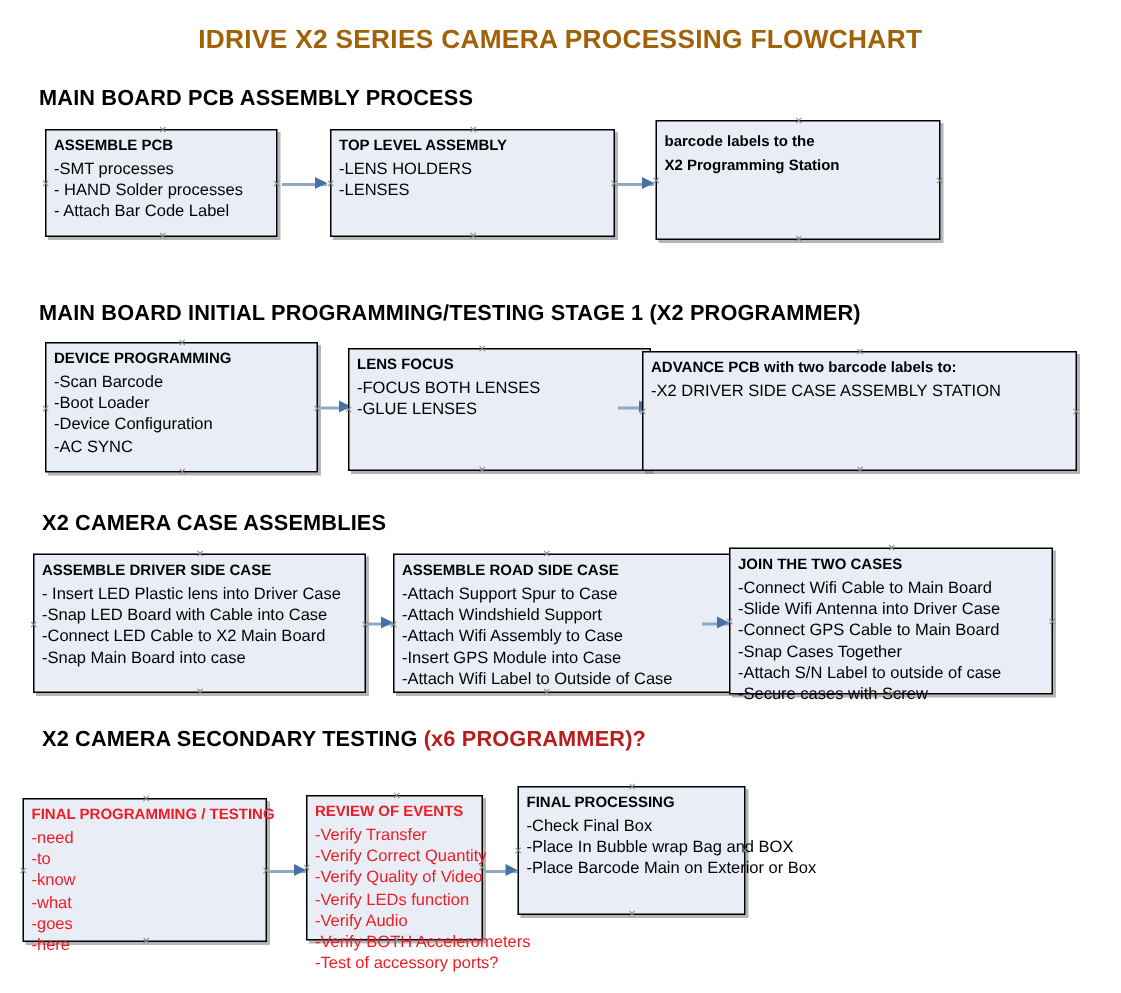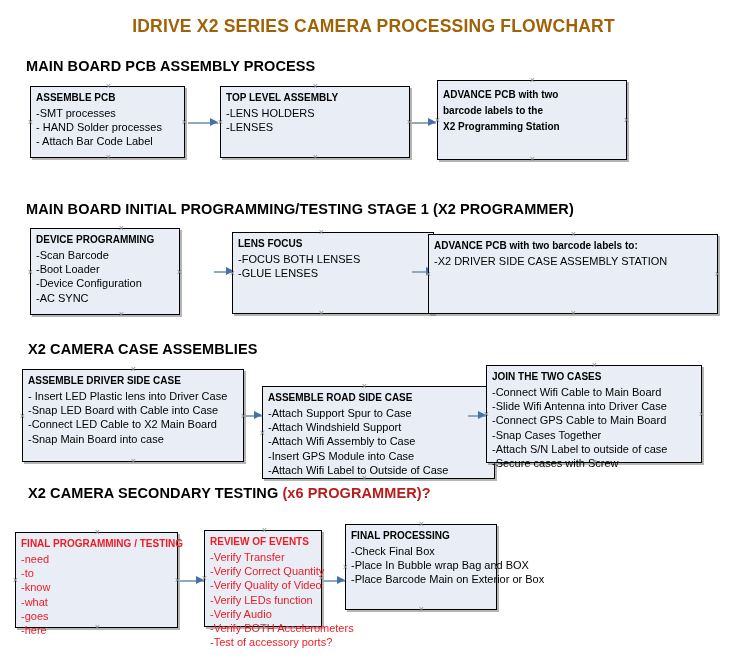--- a/index.html
+++ b/index.html
@@ -97,35 +97,34 @@
     <span class="hx" style="right:-4px;top:32px;"></span>
   </div>
 
   <div class="arrow" style="left:412px;top:118px;width:24px;">
     <span class="shaft"></span>
       <span class="head"></span>
   </div>
 
   <div class="box" style="left:437px;top:80px;width:190px;height:80px;">
     <div class="box-inner" style="top:6px;">
-      <div class="bt">ADVANCE PCB with two</div>
       <div class="bt">barcode labels to the</div>
       <div class="bt"> X2 Programming Station</div>
     </div>
     <span class="hx" style="left:91px;top:-4px;"></span>
     <span class="hx" style="left:91px;bottom:-4px;"></span>
     <span class="hx" style="left:-4px;top:36px;"></span>
     <span class="hx" style="right:-4px;top:36px;"></span>
   </div>
 
   <div class="section" style="left:26px;top:201px;">
     <span>MAIN BOARD INITIAL PROGRAMMING/TESTING STAGE 1 (X2 PROGRAMMER)</span>
   </div>
 
-  <div class="box" style="left:30px;top:228px;width:150px;height:87px;">
+  <div class="box" style="left:30px;top:228px;width:182px;height:87px;">
     <div class="box-inner">
       <div class="bt">DEVICE PROGRAMMING</div>
       <div class="bl">-Scan Barcode</div>
       <div class="bl">-Boot Loader</div>
       <div class="bl">-Device Configuration</div>
       <div class="bl">-AC SYNC</div>
     </div>
     <span class="hx" style="left:87px;top:-4px;"></span>
     <span class="hx" style="left:87px;bottom:-4px;"></span>
     <span class="hx" style="left:-4px;top:40px;"></span>
@@ -181,21 +180,21 @@
     <span class="hx" style="left:107px;bottom:-4px;"></span>
     <span class="hx" style="left:-4px;top:43px;"></span>
     <span class="hx" style="right:-4px;top:43px;"></span>
   </div>
 
   <div class="arrow" style="left:245px;top:411px;width:17px;">
     <span class="shaft"></span>
       <span class="head"></span>
   </div>
 
-  <div class="box" style="left:262px;top:386px;width:233px;height:93px;">
+  <div class="box" style="left:262px;top:369px;width:233px;height:93px;">
     <div class="box-inner">
       <div class="bt">ASSEMBLE ROAD SIDE CASE</div>
       <div class="bl">-Attach Support Spur to Case</div>
       <div class="bl">-Attach Windshield Support</div>
       <div class="bl">-Attach Wifi Assembly to Case</div>
       <div class="bl">-Insert GPS Module into Case</div>
       <div class="bl">-Attach Wifi Label to Outside of Case</div>
     </div>
     <span class="hx" style="left:98px;top:-4px;"></span>
     <span class="hx" style="left:98px;bottom:-4px;"></span>

